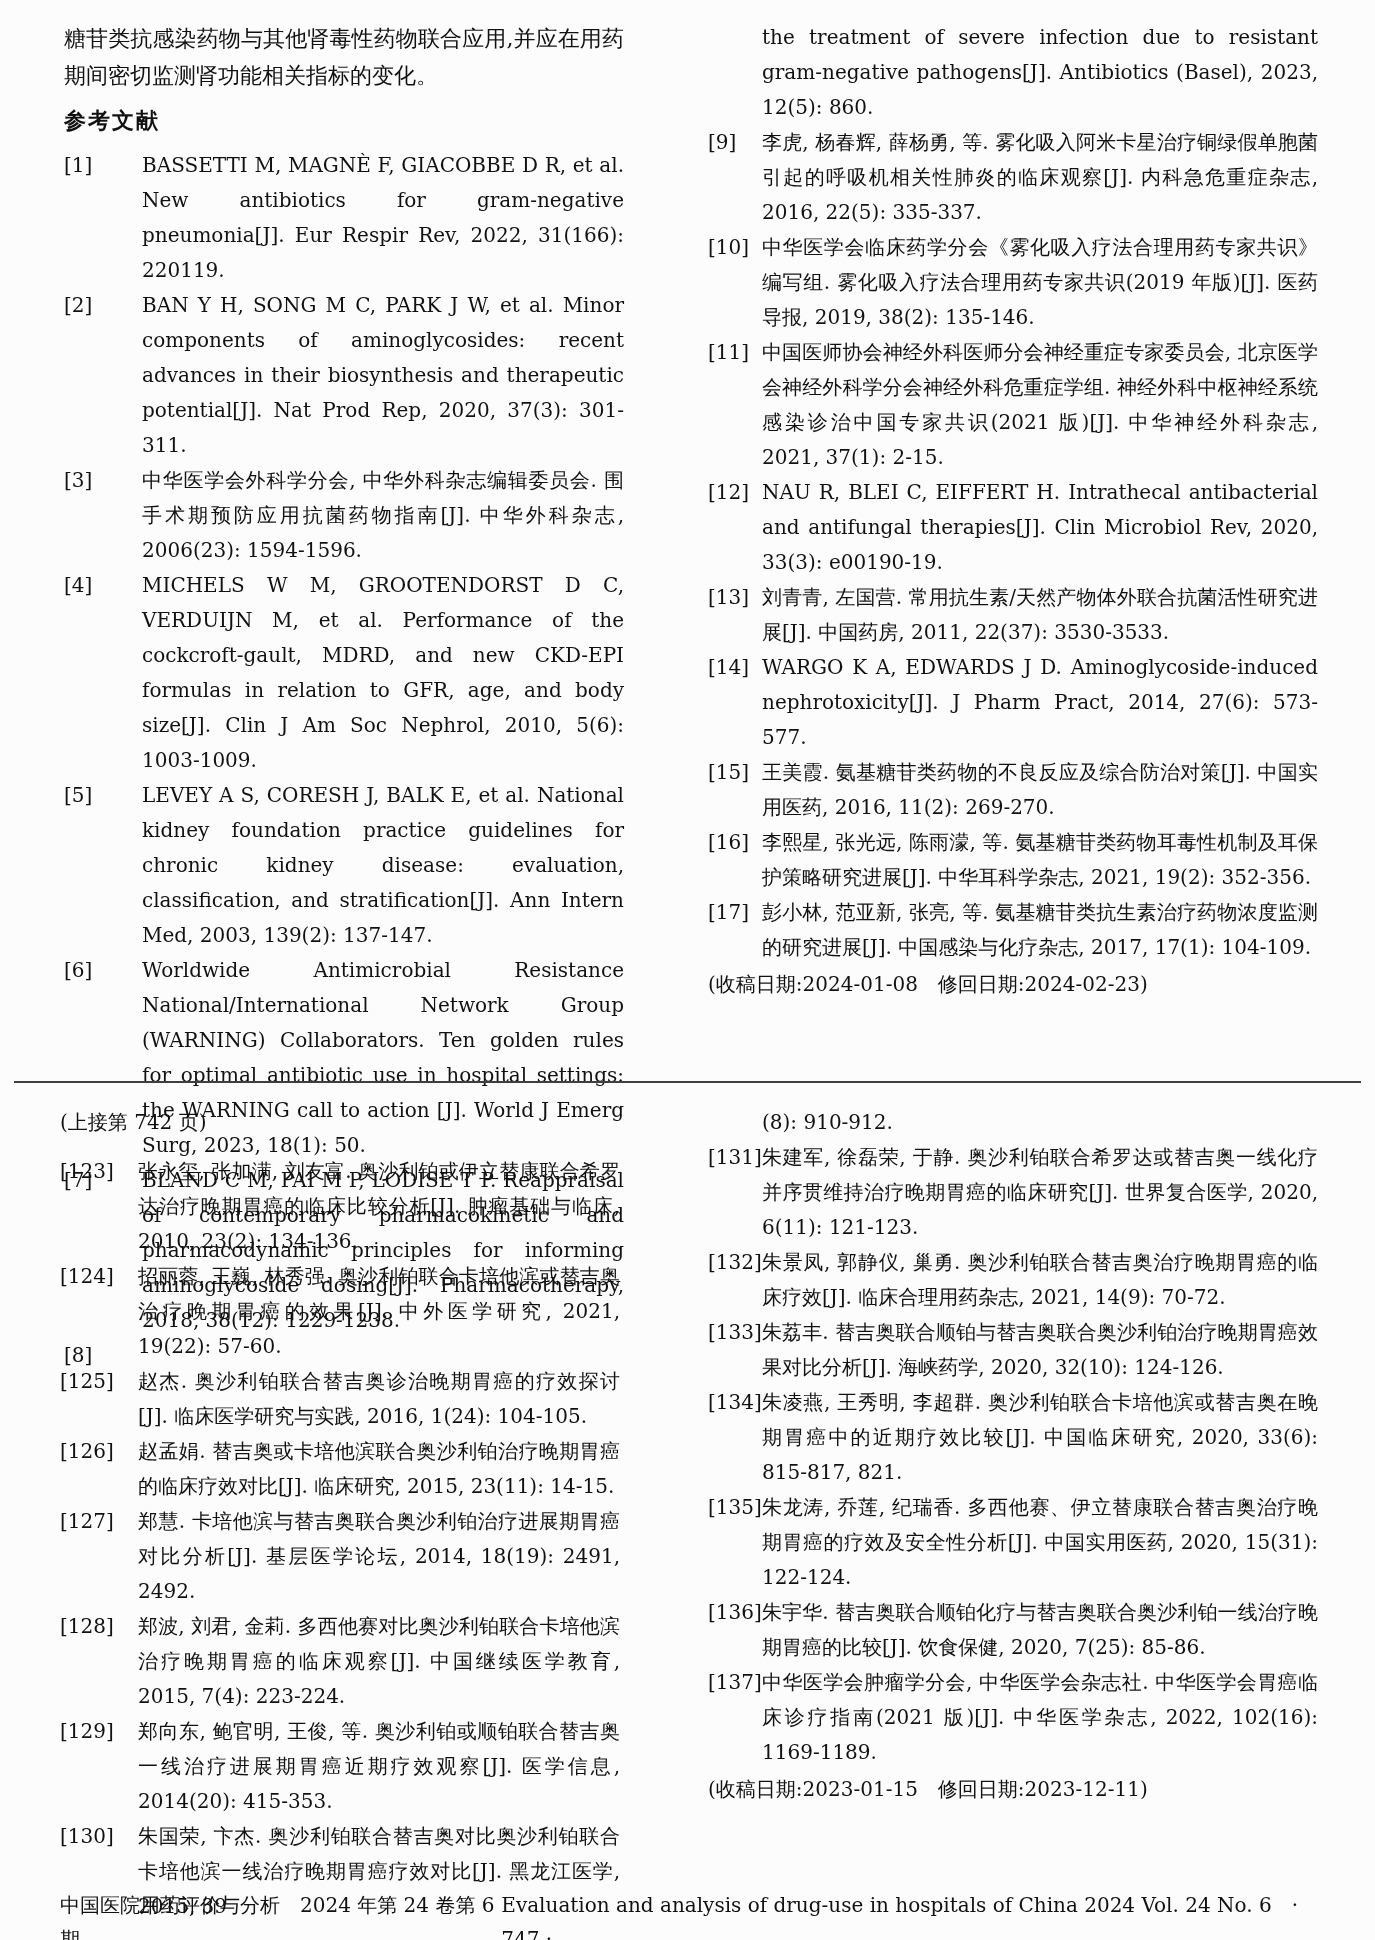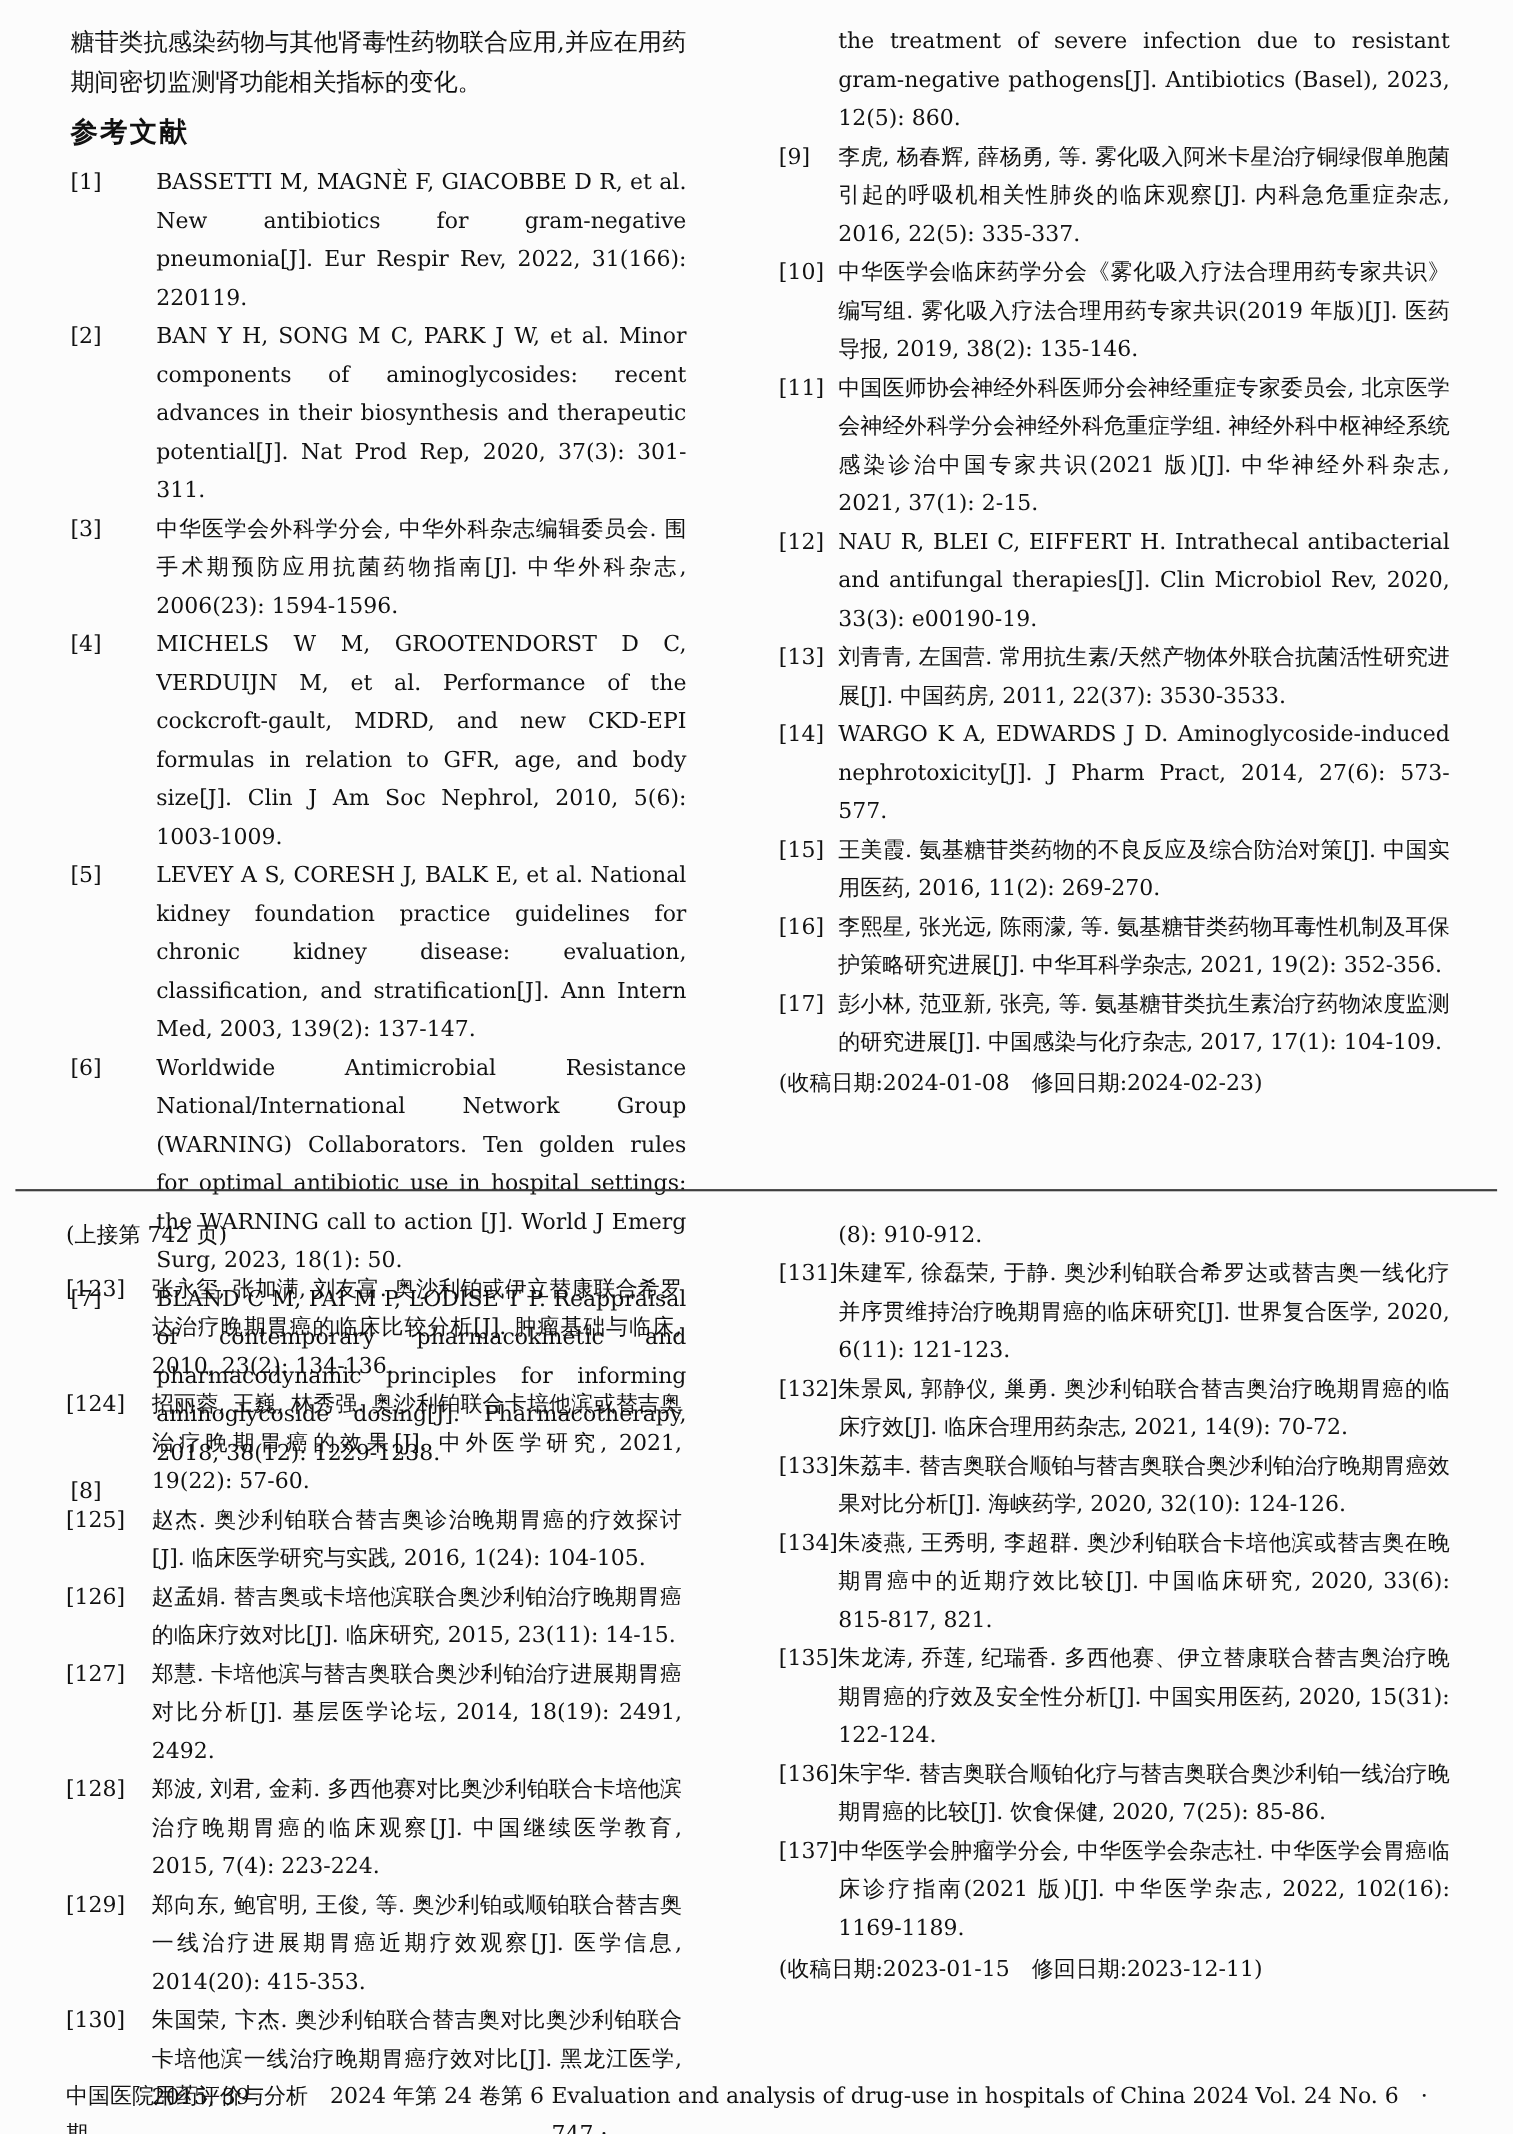--- a/index.html
+++ b/index.html
@@ -13,21 +13,21 @@
   .col-tl { top:20px;  left:64px;  width:560px; --labw:78px; }
   .col-tr { top:20px;  left:708px; width:610px; --labw:54px; }
   .col-bl { top:1105px; left:60px;  width:560px; --labw:78px; }
   .col-br { top:1105px; left:708px; width:610px; --labw:54px; }
 
   .intro {
     font-size:22px; line-height:37px; text-align:justify;
     margin:0 0 6px 0;
   }
   .refs-heading {
-    font-size:25px; font-weight:bold; letter-spacing:2px;
+    font-size:22px; font-weight:bold; letter-spacing:2px;
     line-height:40px; margin:4px 0 8px 0;
   }
   .ref-row { display:flex; font-size:20px; line-height:35px; }
   .ref-label { flex:0 0 var(--labw); }
   .ref-text  { flex:1; display:block; text-align:justify; text-align-last:left; }
 
   .cont-note { font-size:20px; line-height:35px; margin-bottom:14px; }
 
   .date-line {
     font-size:20px; line-height:35px; text-align:left; padding-right:6px;

